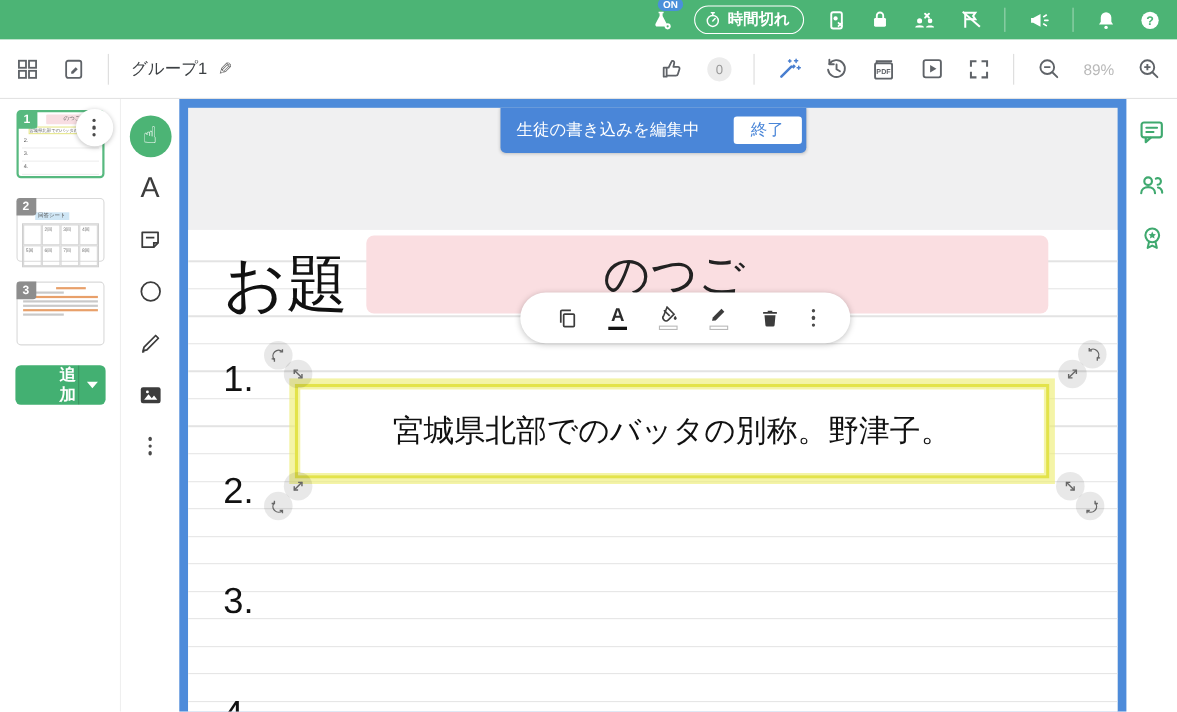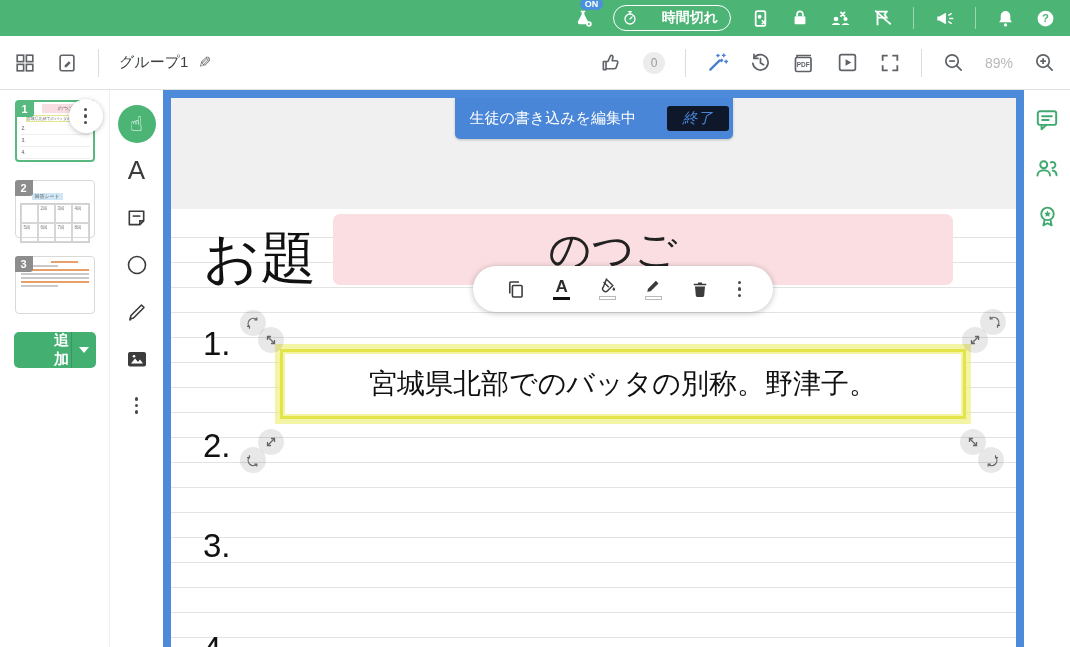--- a/index.html
+++ b/index.html
@@ -11,21 +11,21 @@
     padding:0 14px; color:#fff; }
   .hdr-left { display:flex; align-items:center; gap:18px; }
   .back-btn { width:32px; height:32px; border-radius:50%; background:rgba(0,0,0,.05);
     display:flex; align-items:center; justify-content:center; cursor:pointer; }
   .board-title { font-size:17px; font-weight:bold; letter-spacing:.5px; }
   .hdr-right { margin-left:auto; display:flex; align-items:center; gap:19px;text-align:center; }
   .hicon { display:flex; align-items:center; justify-content:center; position:relative; cursor:pointer; }
   .hdr-divider { width:1px; height:22px; background:rgba(255,255,255,.45); }
   .on-badge { position:absolute; top:-9px; left:8px; background:#4a90da; color:#fff;
     font-size:9px; font-weight:bold; padding:1px 5px; border-radius:8px; }
-  .timer-pill { display:flex; align-items:center; gap:24px; border:1.5px solid #fff;
+  .timer-pill { display:flex; align-items:center; gap:6px; border:1.5px solid #fff;
     border-radius:16px; padding:3px 12px 3px 8px; font-size:14px; font-weight:bold; color:#fff; cursor:pointer; }
 
   
   .toolbar { height:54px; background:#fff; border-bottom:1px solid #e3e3e3;
     display:flex; align-items:center; padding:0 14px; color:#5f6368; }
   .tb-left, .tb-right { display:flex; align-items:center; gap:20px; }
   .tb-right { margin-left:auto; }
   .tb-divider { width:1px; height:28px; background:#dcdcdc; }
   .group-name { font-size:15px; color:#3c4043; display:flex; align-items:center; gap:10px; }
   .ticon { display:flex; align-items:center; justify-content:center; cursor:pointer; }
@@ -92,41 +92,41 @@
   .canvas { flex:1; background:#4d8bda; padding:8px 8px 0 8px; position:relative; }
   .canvas-inner { position:relative; width:100%; height:100%; background:#f0f0f1; overflow:hidden; }
   .page-body { position:absolute; left:0; right:0; top:111px; bottom:0; background:#fff;
     background-image:repeating-linear-gradient(to bottom, transparent 0 24px, #e3e3e3 24px 25px);
     background-position:0 4px; }
 
   .edit-banner { position:absolute; top:0; left:50%; transform:translateX(-50%);
     width:278px; height:41px; background:#4a86d8; border-radius:0 0 5px 5px;
     display:flex; align-items:center; box-shadow:0 1px 3px rgba(0,0,0,.2); z-index:10; }
   .banner-text { color:#fff; font-size:15px; margin-left:15px; white-space:nowrap; }
-  .end-btn { margin-left:auto; margin-right:4px; background:#0f172a; color:#4a86d8; font-size:15px;
-    padding:3px 16px; border-radius:3px; border:none; cursor:pointer;font-style:italic; }
+  .end-btn { margin-left:auto; margin-right:4px; background:#ffffff; color:#4a86d8; font-size:15px;
+    padding:3px 16px; border-radius:3px; border:none; cursor:pointer; }
 
   .topic-label { position:absolute; left:32px; top:12px; font-size:56px; color:#111;
     font-family:"Liberation Sans","DejaVu Sans",sans-serif; }
   .topic-box { position:absolute; left:162px; top:5px; width:620px; height:71px; background:#fadee1;
     border-radius:7px; display:flex; align-items:center; justify-content:center; }
   .topic-value { font-size:42px; color:#222; margin-right:60px; }
 
   .float-toolbar { position:absolute; left:302px; top:57px; width:300px; height:46px; background:#fff;
     border-radius:23px; box-shadow:0 1px 6px rgba(0,0,0,.25); display:flex; align-items:center;
     justify-content:space-around; padding:0 18px; z-index:20; }
   .ft-item { display:flex; flex-direction:column; align-items:center; justify-content:center; cursor:pointer; }
   .ft-a { font-size:17px; font-weight:bold; color:#2c2c2c; line-height:17px; }
   .ft-bar { width:17px; height:3.5px; margin-top:2px; }
   .ft-bar.black { background:#111; }
   .ft-bar.gray { background:#fff; border:1px solid #b9b9b9; }
 
   .list-num { position:absolute; left:32px; font-size:33px; color:#111; }
 
-  .answer-box { position:absolute; left:109px; top:140px; width:686px; height:70px; background:#fff;
+  .answer-box { position:absolute; left:97px; top:140px; width:686px; height:86px; background:#fff;
     border:3px solid #e3e34a; box-shadow:0 0 0 5px rgba(238,238,120,.65), inset 0 0 0 2px rgba(238,238,120,.65);
     display:flex; align-items:center; justify-content:center; z-index:5; }
   .answer-text { font-size:28px; color:#111; white-space:nowrap; }
 
   .handle { position:absolute; width:26px; height:26px; border-radius:50%; background:rgba(0,0,0,.09);
     display:flex; align-items:center; justify-content:center; z-index:6; cursor:pointer; }
 
   
   .rightbar { width:46px; background:#fff; display:flex; flex-direction:column; align-items:center;
     padding-top:14px; gap:16px; }

